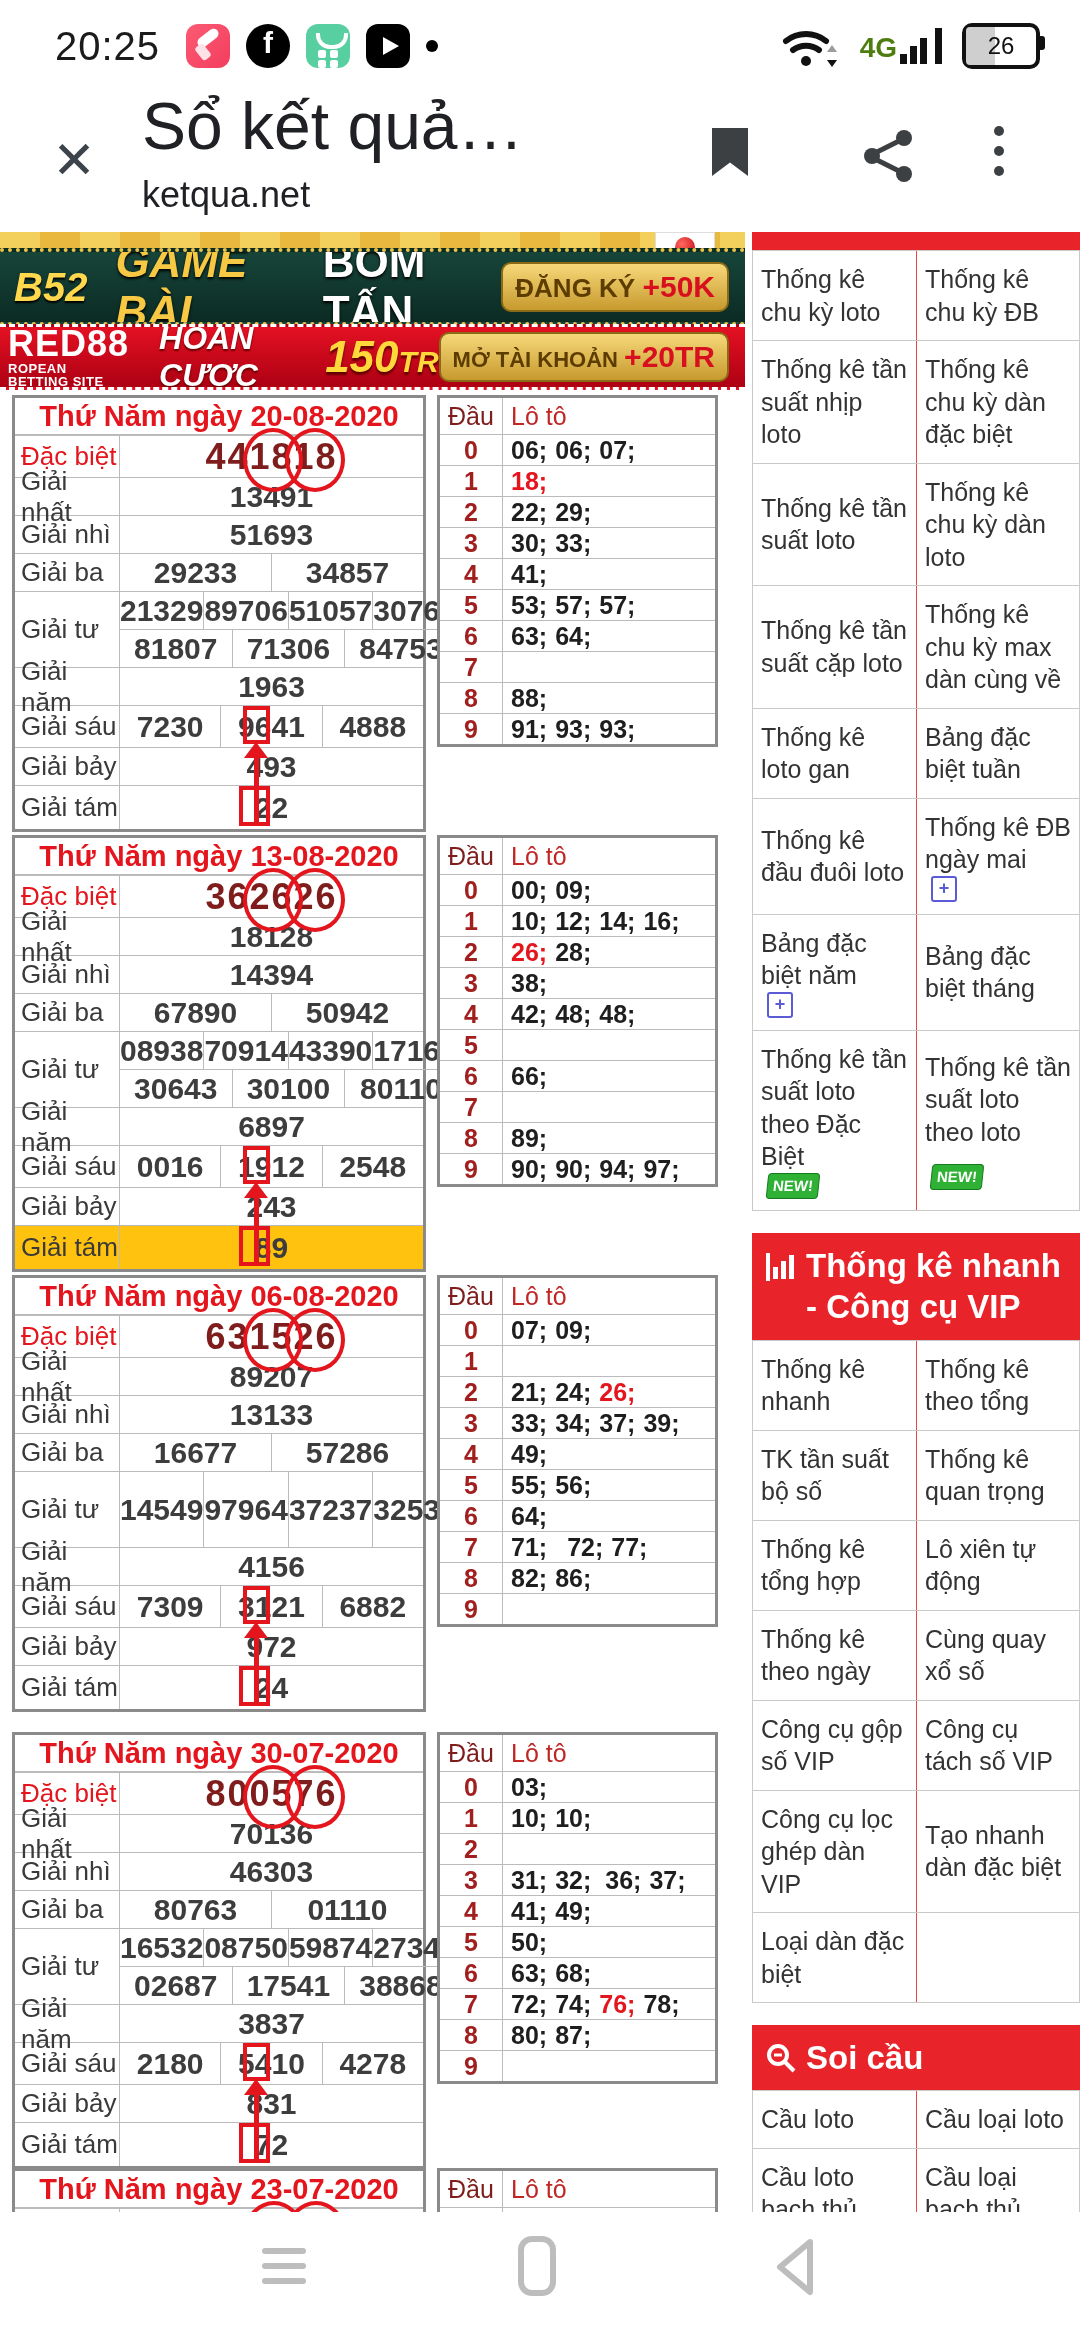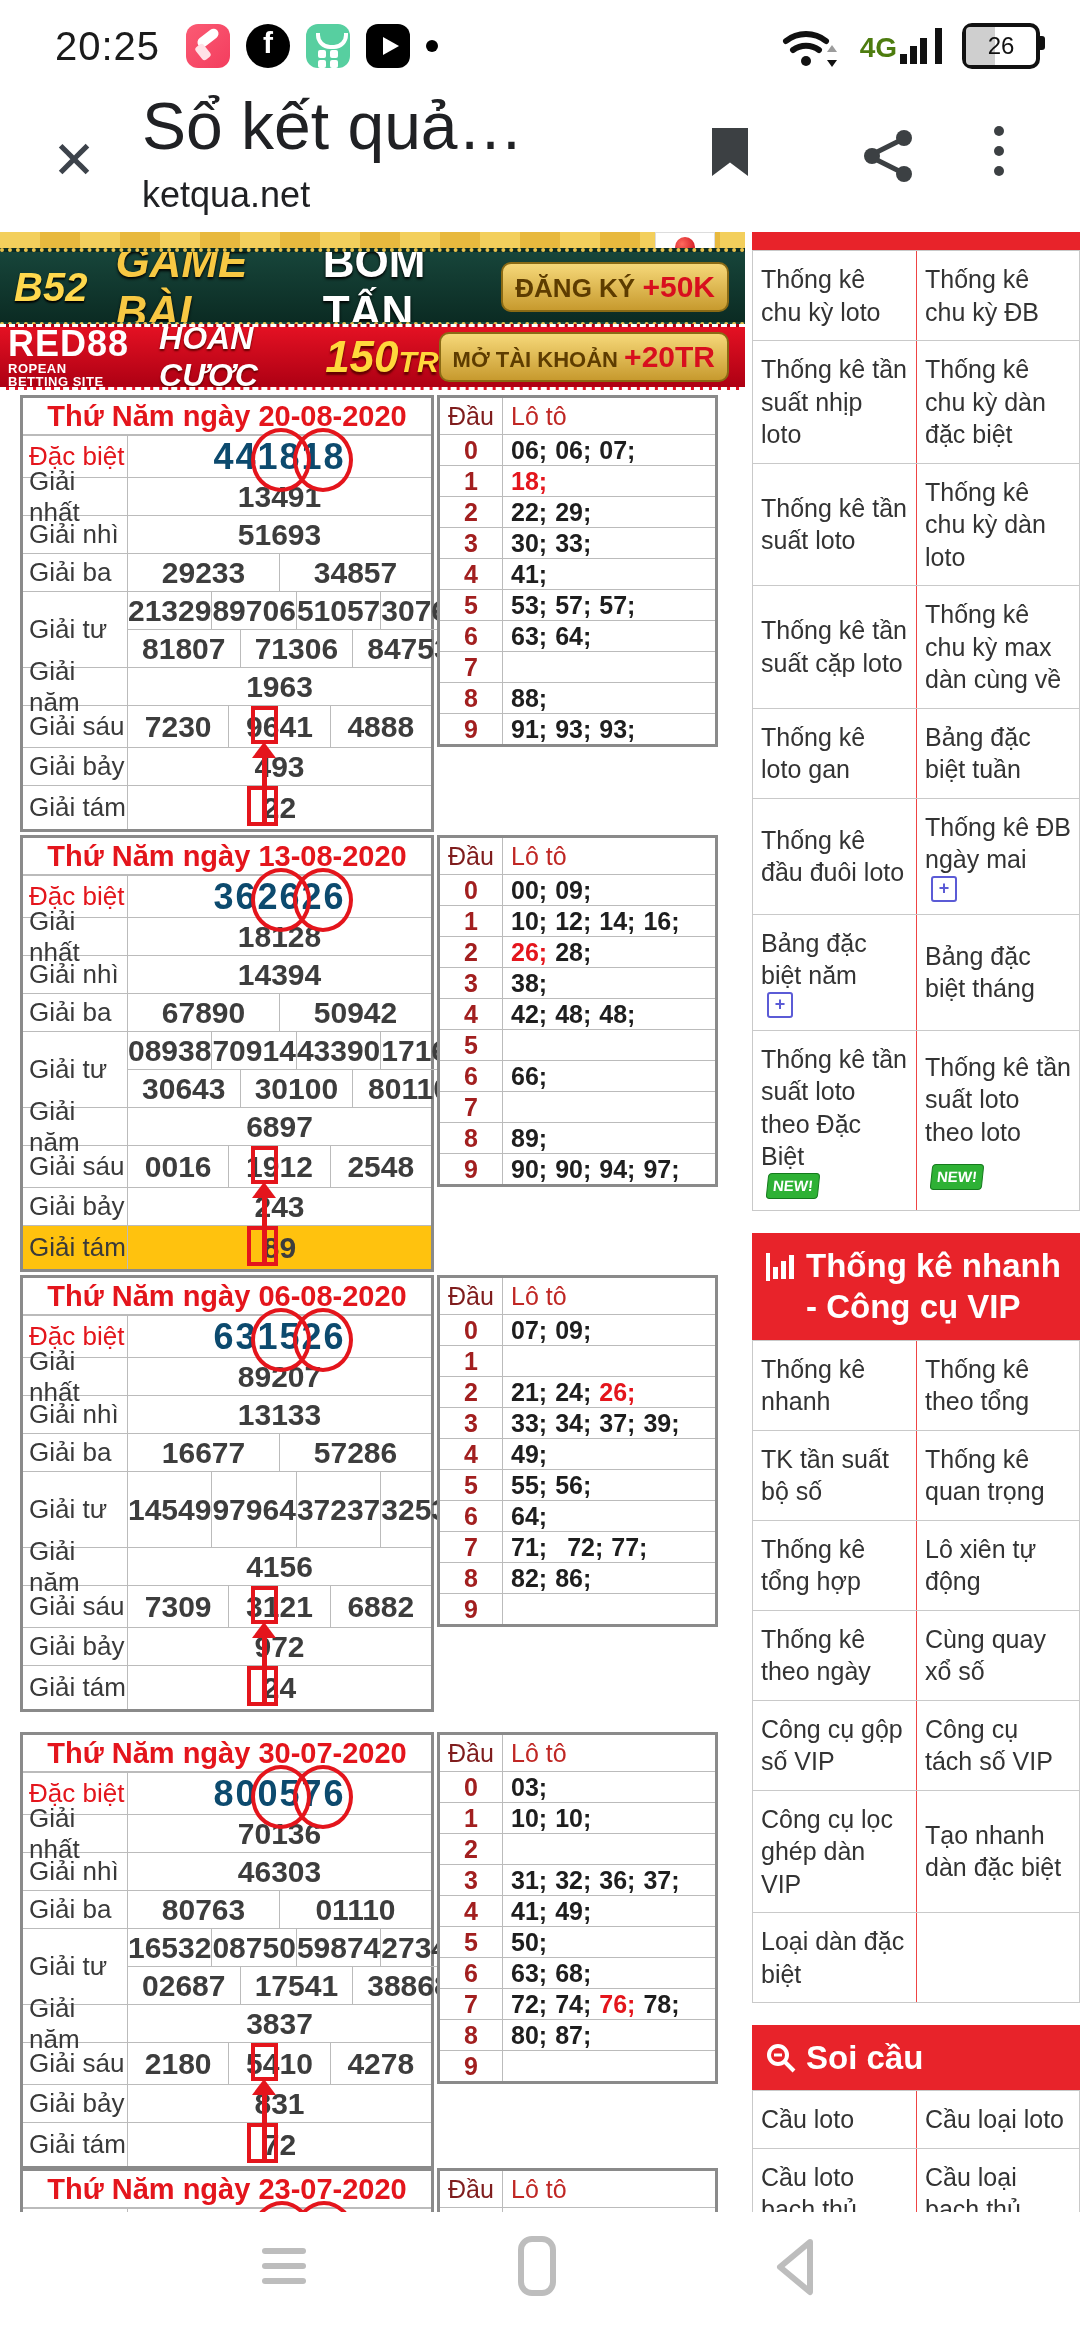--- a/index.html
+++ b/index.html
@@ -54,33 +54,33 @@
   .goldpill b{color:#d80f1e;font-size:30px}
   .red88{top:92px;height:60px;background:linear-gradient(180deg,#e41123,#ad0013);
          border-top:3px dashed #fff;border-bottom:3px dashed #fff;display:flex;align-items:center}
   .r88-logo{margin-left:8px;line-height:1;color:#fff}
   .r88-logo .big{font-size:36px;font-weight:bold;letter-spacing:1px}
   .r88-logo .sub{font-size:13px;font-weight:bold;letter-spacing:.5px}
   .r88-h{margin-left:30px;font-size:32px;font-weight:bold;font-style:italic;color:#fff;text-shadow:0 2px 2px #600}
   .r88-amt{margin-left:14px;font-size:44px;font-weight:bold;font-style:italic;color:#ffd83c;text-shadow:0 3px 2px #600}
   .r88-amt small{font-size:30px}
   
-  .rt{position:absolute;left:20px;width:414px;border:3px solid #8a8a8a;background:#fff;box-sizing:border-box}
+  .rt{position:absolute;left:12px;width:414px;border:3px solid #8a8a8a;background:#fff;box-sizing:border-box}
   .rt-title{height:36px;line-height:36px;text-align:center;color:#e4151c;font-size:29px;font-weight:bold;border-bottom:1px solid #bbb}
   .rrow{display:flex;border-top:1px solid #bbb;box-sizing:border-box}
   .rrow:first-of-type{border-top:none}
   .rlbl{width:104px;flex:0 0 104px;display:flex;align-items:center;padding-left:6px;font-size:26px;color:#3a3a3a;box-sizing:border-box}
   .rlbl.red{color:#e4151c}
   .rcells{flex:1;display:flex;border-left:1px solid #bbb}
   .rcell{flex:1;display:flex;align-items:center;justify-content:center;font-size:30px;font-weight:bold;color:#3d3d3d;border-left:1px solid #bbb;box-sizing:border-box}
   .rcell:first-child{border-left:none}
   .rmulti{flex:1;display:flex;flex-direction:column;border-left:1px solid #bbb}
   .rline{display:flex;flex:1}
   .rline+.rline{border-top:1px solid #bbb}
-  .special-num{position:relative;color:#0c4a6e;font-size:36px;font-weight:bold;letter-spacing:2px}
+  .special-num{position:relative;color:#7f1d1d;font-size:36px;font-weight:bold;letter-spacing:2px}
   .circ{position:absolute;top:-8px;width:52px;height:56px;border:4px solid #e4151c;border-radius:50%;pointer-events:none}
   .hl-yellow{background:#ffc20e}
   .ann-box{position:absolute;border:4px solid #e4151c;background:transparent;pointer-events:none;box-sizing:border-box}
   .ann-line{position:absolute;width:5px;background:#e4151c;pointer-events:none}
   .ann-head{position:absolute;width:0;height:0;border-left:12px solid transparent;border-right:12px solid transparent;border-bottom:16px solid #e4151c;pointer-events:none}
   
   .dt{position:absolute;left:437px;width:281px;border:3px solid #8a8a8a;background:#fff;box-sizing:border-box}
   .drow{display:flex;border-top:1px solid #bbb;height:31px;align-items:center;box-sizing:border-box}
   .drow.head{border-top:none;height:36px}
   .dcol1{width:62px;flex:0 0 62px;text-align:center;font-size:25px;font-weight:bold;color:#a21f1f}
@@ -734,21 +734,21 @@
             </div>
           </div>
           <div class="drow">
             <div class="dcol1">2</div>
             <div class="dcol2"></div>
           </div>
           <div class="drow">
             <div class="dcol1">3</div>
             <div class="dcol2">
               <span style="margin-right: 8px;">31;</span>
-              <span style="margin-right: 8px;">32;</span>
+              <span style="margin-right: 14px;">32;</span>
               <span style="margin-right: 8px;">36;</span>
               <span style="margin-right: 8px;">37;</span>
             </div>
           </div>
           <div class="drow">
             <div class="dcol1">4</div>
             <div class="dcol2">
               <span style="margin-right: 8px;">41;</span>
               <span style="margin-right: 8px;">49;</span>
             </div>

